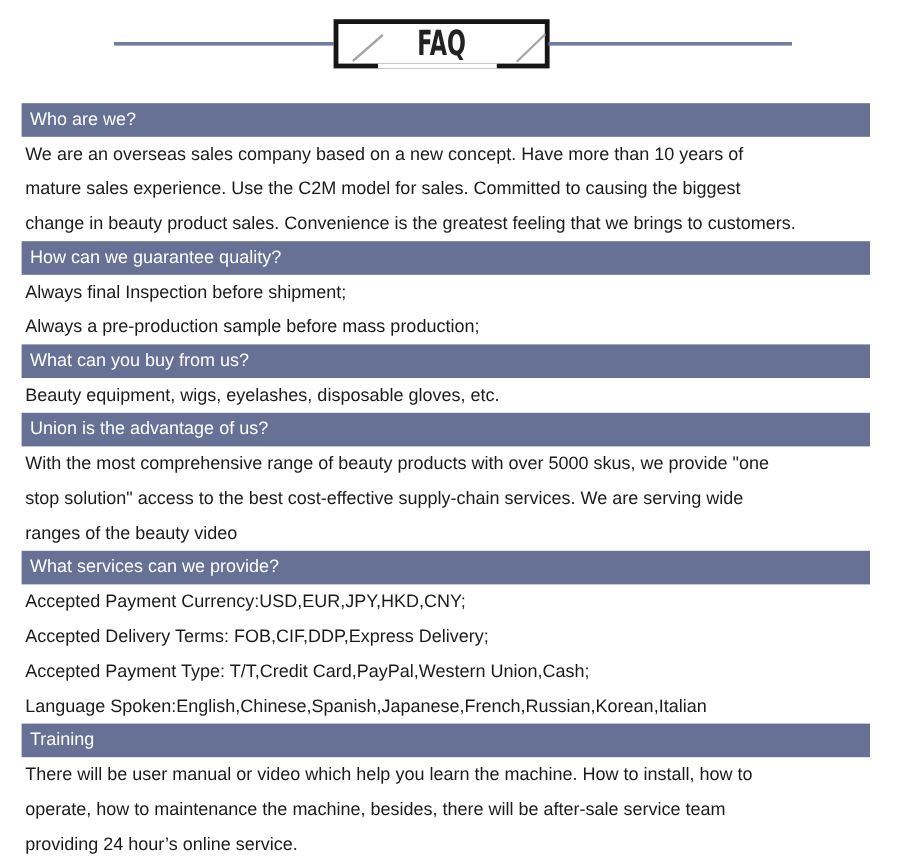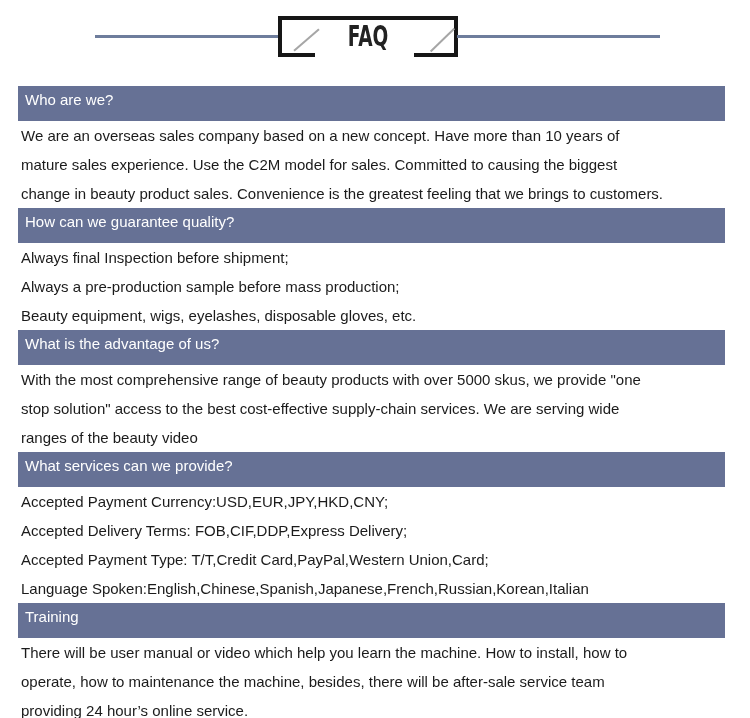--- a/index.html
+++ b/index.html
@@ -38,21 +38,21 @@
     font-family:"DejaVu Sans","Liberation Sans",sans-serif;
     font-weight:bold; font-size:29px; color:#222222;
     transform:scaleX(0.64); transform-origin:center;
     letter-spacing:0px; white-space:nowrap;
   }
   
   .sections { margin-left:18px; width:707px; }
   .qbar {
     background:#667195; color:#ffffff;
     font-size:15px; line-height:18px;
-    padding:5px 8px 12px 7px;
+    padding:5px 8px 5px 7px;
   }
   .body-line {
     font-size:15px; line-height:19px; color:#1b1b1b;
     padding:5px 2px 5px 3px;
     white-space:nowrap;
   }
 </style>
 </head>
 <body>
 
@@ -78,35 +78,36 @@
       <div class="body-line">change in beauty product sales. Convenience is the greatest feeling that we brings to customers.</div>
     </section>
 
     <section>
       <div class="qbar">How can we guarantee quality?</div>
       <div class="body-line">Always final Inspection before shipment;</div>
       <div class="body-line">Always a pre-production sample before mass production;</div>
     </section>
 
     <section>
+      <div class="qbar">What can you buy from us?</div>
       <div class="body-line">Beauty equipment, wigs, eyelashes, disposable gloves, etc.</div>
     </section>
 
     <section>
-      <div class="qbar">What is the advantage of us?</div>
+      <div class="qbar">Union is the advantage of us?</div>
       <div class="body-line">With the most comprehensive range of beauty products with over 5000 skus, we provide "one</div>
       <div class="body-line">stop solution" access to the best cost-effective supply-chain services. We are serving wide</div>
       <div class="body-line">ranges of the beauty video</div>
     </section>
 
     <section>
       <div class="qbar">What services can we provide?</div>
       <div class="body-line">Accepted Payment Currency:USD,EUR,JPY,HKD,CNY;</div>
       <div class="body-line">Accepted Delivery Terms: FOB,CIF,DDP,Express Delivery;</div>
-      <div class="body-line">Accepted Payment Type: T/T,Credit Card,PayPal,Western Union,Card;</div>
+      <div class="body-line">Accepted Payment Type: T/T,Credit Card,PayPal,Western Union,Cash;</div>
       <div class="body-line">Language Spoken:English,Chinese,Spanish,Japanese,French,Russian,Korean,Italian</div>
     </section>
 
     <section>
       <div class="qbar">Training</div>
       <div class="body-line">There will be user manual or video which help you learn the machine. How to install, how to</div>
       <div class="body-line">operate, how to maintenance the machine, besides, there will be after-sale service team</div>
       <div class="body-line">providing 24 hour’s online service.</div>
     </section>
 

